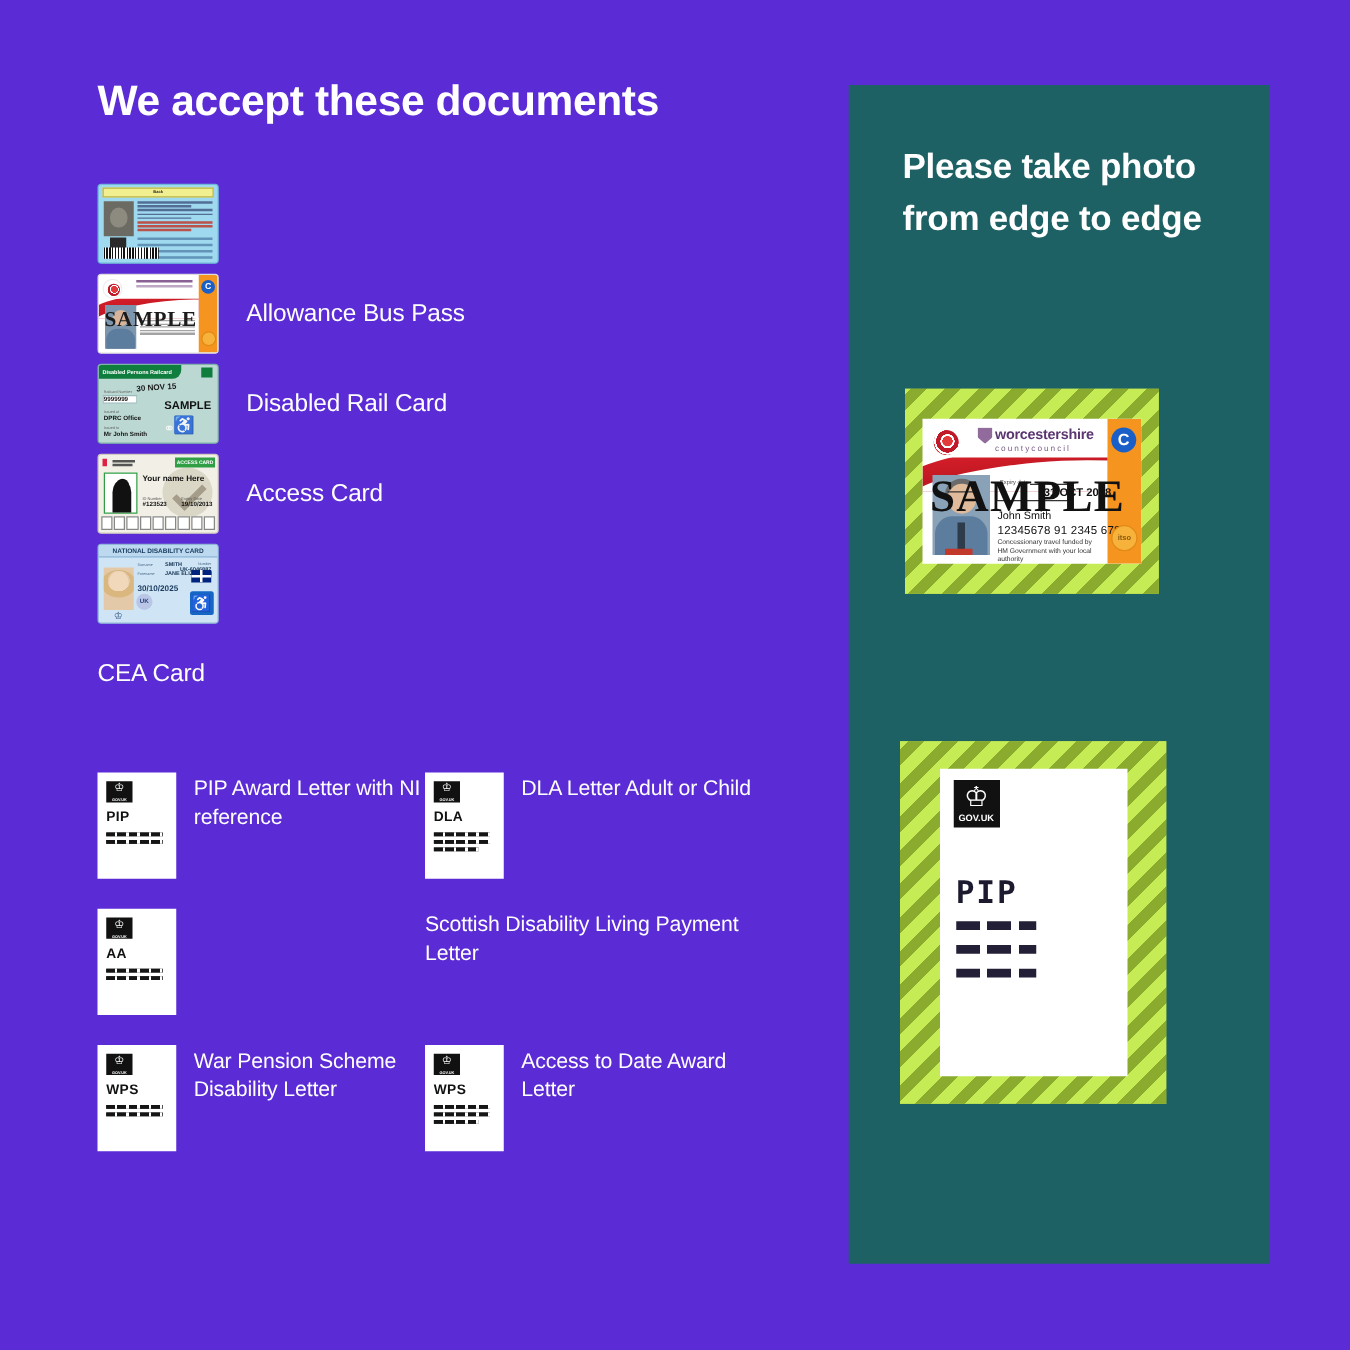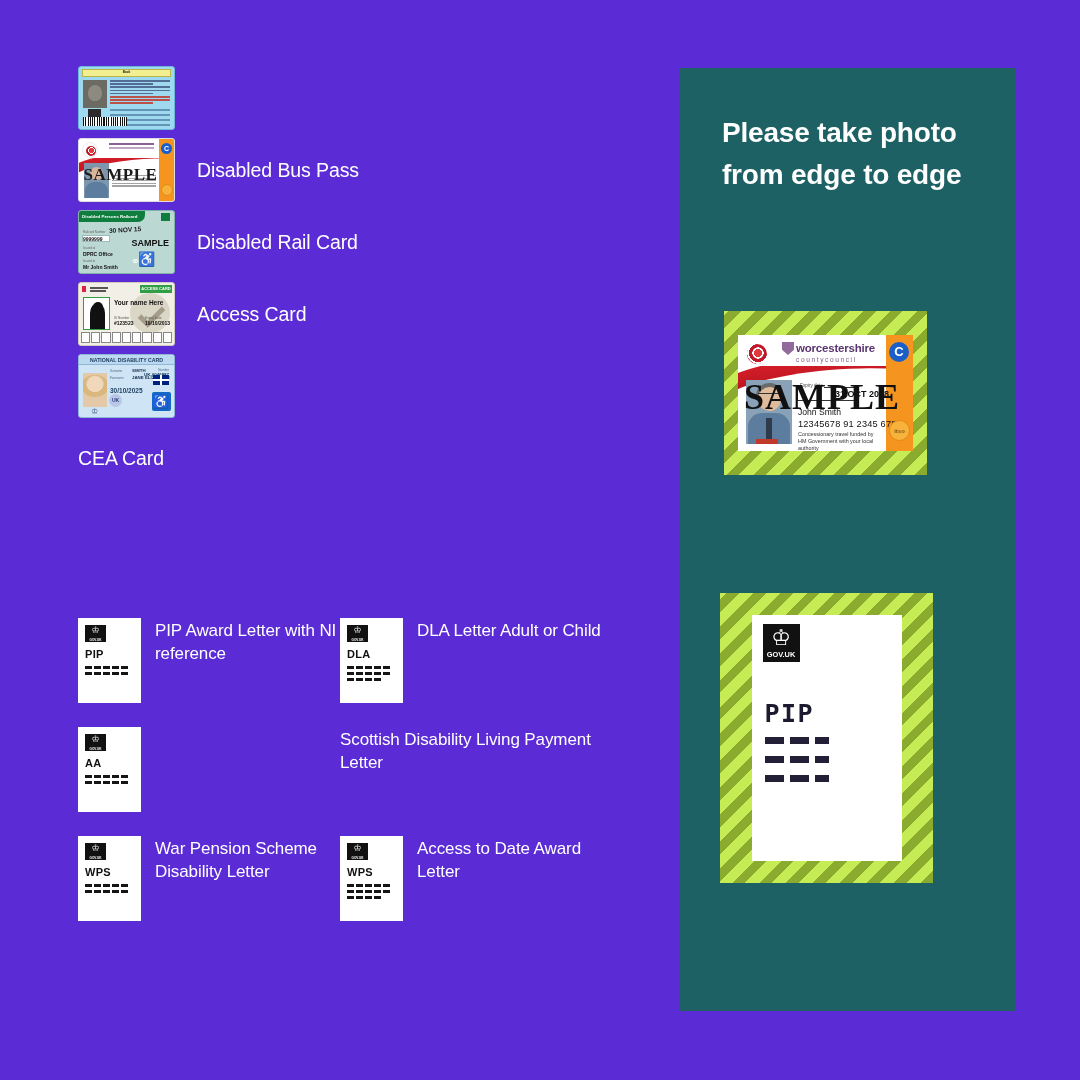--- a/index.html
+++ b/index.html
@@ -232,20 +232,21 @@
   .bp-big .num{ position:absolute; left:60px; top:84px; font-size:9.2px; color:#111; letter-spacing:0.2px;}
   .bp-big .fine{ position:absolute; left:60px; top:96px; font-size:5.4px; color:#333; line-height:7px; width:90px;}
   .bp-big .sample{ position:absolute; left:6px; right:28px; top:44px; text-align:center;
     font-family:"Liberation Serif", serif; font-size:36px; font-weight:bold; color:#111; letter-spacing:1px; line-height:36px;}
 </style>
 </head>
 <body>
 
 <div id="left-col">
 
+  <h1 id="page-title">We accept these documents</h1>
 
   <div class="card-row">
     <div class="card-thumb-wrap">
       <div class="mini bb">
         <div class="bb-hdr"></div>
         <div class="bb-hdrT">Back</div>
         <div class="bb-photo"></div>
         <div class="bb-txt">
             <i></i>
             <i class="s"></i>
@@ -284,21 +285,21 @@
             <i class="t"></i>
             <i class="t"></i>
             <i class="t"></i>
             <i class="t"></i>
             <i class="t"></i>
           </div>
         <div class="bp-sample">SAMPLE</div>
         <div class="bp-itso"></div>
       </div>
     </div>
-    <div class="card-label">Disabled Bus Pass</div>
+    <div class="card-label">Allowance Bus Pass</div>
   </div>
 
   <div class="card-row">
     <div class="card-thumb-wrap">
       <div class="mini rc">
         <div class="rc-hdr"></div>
         <div class="rc-hdrT">Disabled Persons Railcard</div>
         <div class="rc-logo"></div>
         <div class="rc-date">30 NOV 15</div>
         <div class="rc-sample">SAMPLE</div>

